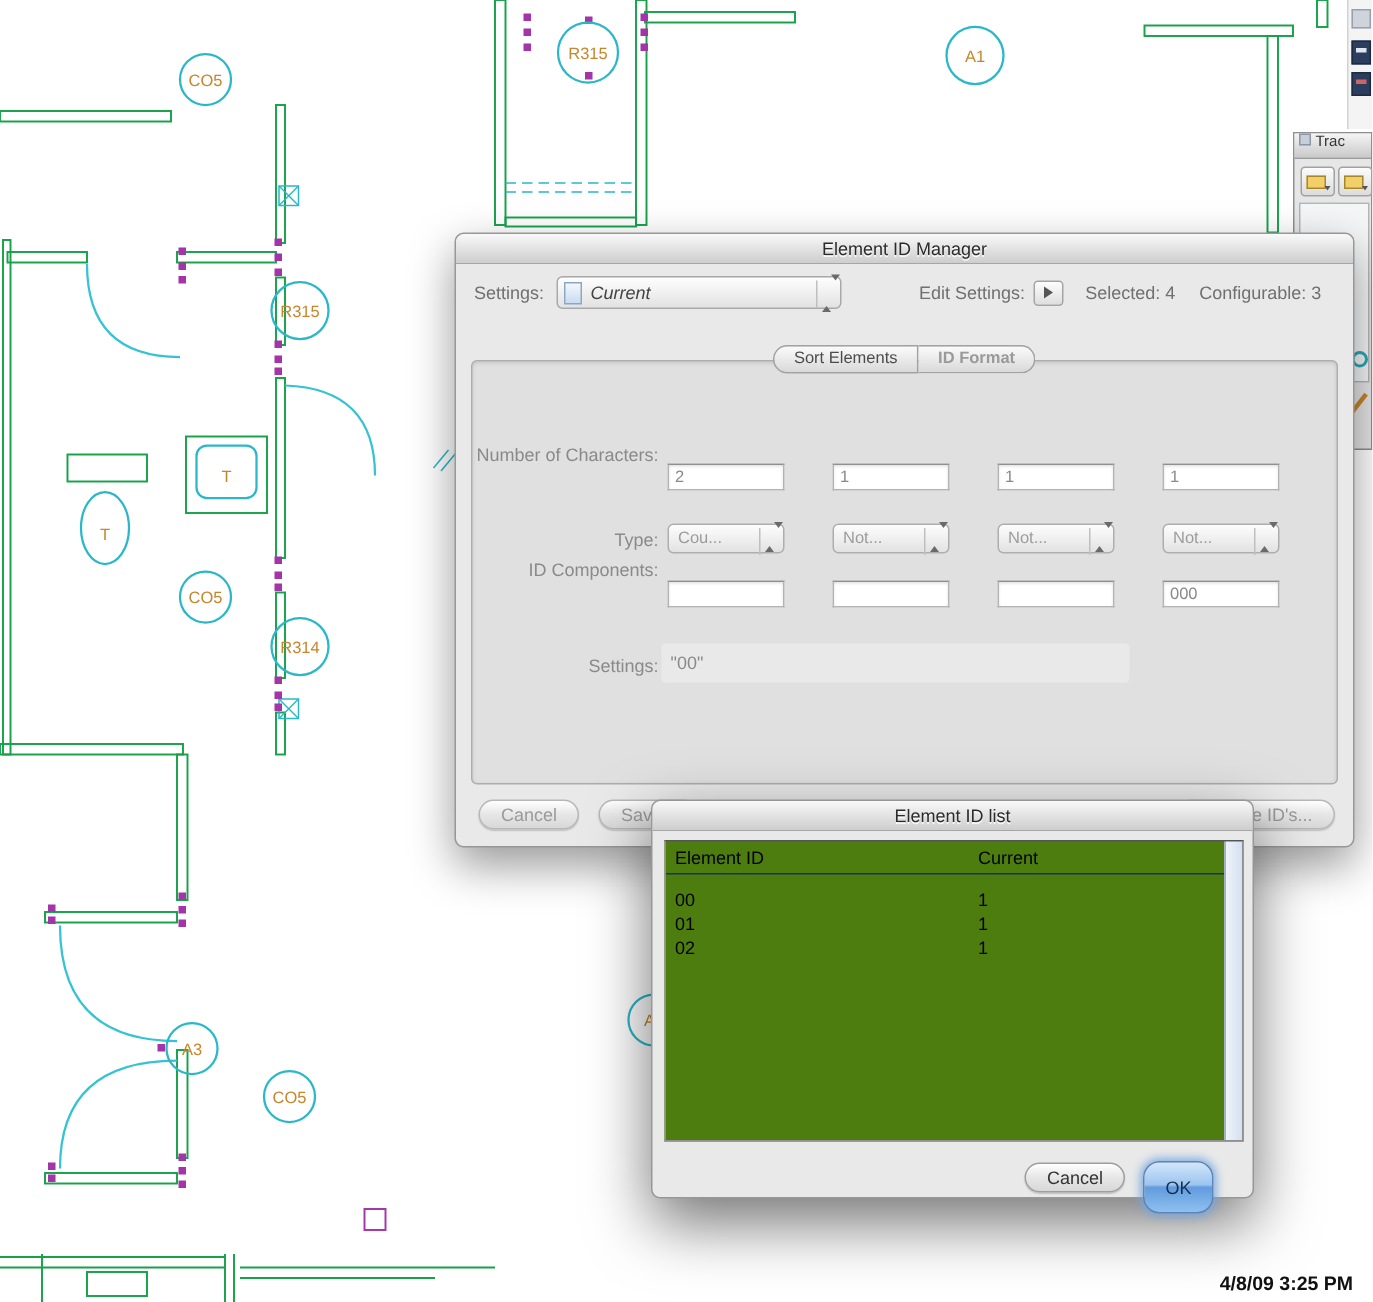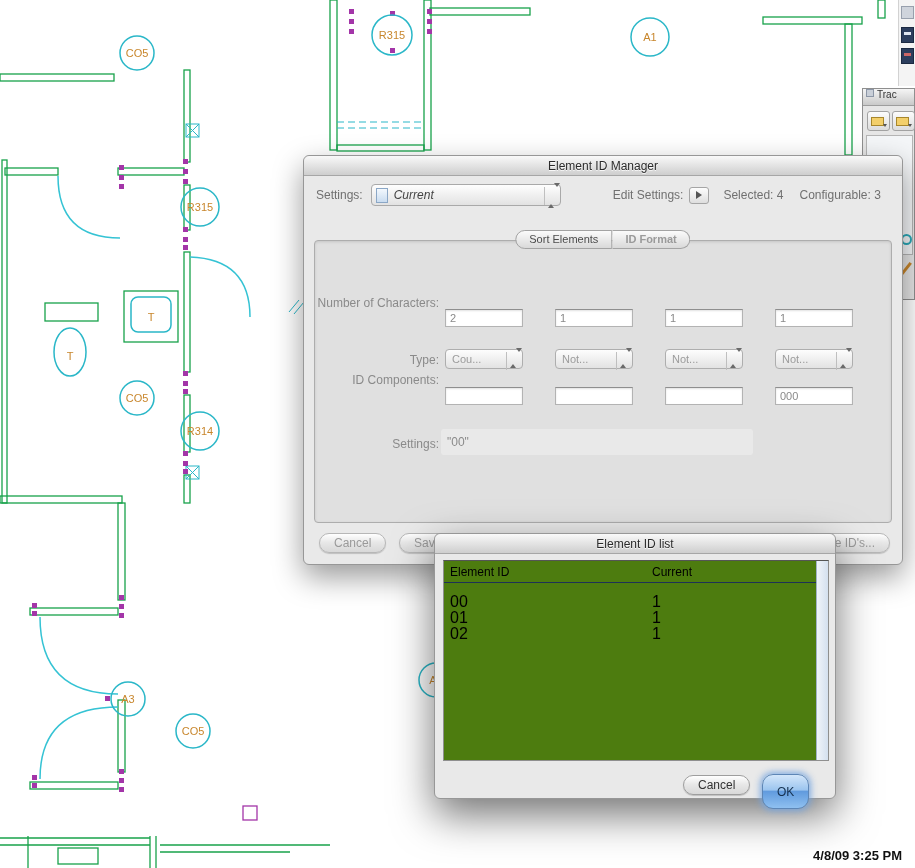--- a/index.html
+++ b/index.html
@@ -52,21 +52,21 @@
   .cap-btn { position:absolute; height:20px; border:1px solid #9e9e9e; border-radius:11px; padding:0 14px;
     background:linear-gradient(#ffffff,#e7e7e7 48%,#d8d8d8); font-family:"Liberation Sans",sans-serif;
     font-size:12px; box-shadow:0 1px 1px rgba(0,0,0,.18); color:#333; }
   .cap-btn.dimb { color:#9a9a9a; border-color:#b7b7b7; }
 
   .listbox { position:absolute; left:8px; top:26px; width:386px; height:201px; background:#4d7c0f;
     border:1px solid #8f8f8f; border-top-color:#555; }
   .list-header { position:absolute; left:0; right:0; top:0; height:22px; border-bottom:1px solid #1d3156; }
   .col-h { position:absolute; top:4px; font-size:12px; color:#000; }
   .list-rows { position:absolute; left:0; top:24px; right:12px; bottom:0; }
-  .list-row { position:absolute; left:0; right:0; height:16px; font-size:16px; color:#000; }
+  .list-row { position:absolute; left:0; right:0; height:16px; font-size:12px; color:#000; }
   .cell-a { position:absolute; left:6px; }
   .cell-b { position:absolute; left:208px; }
   .scroll-track { position:absolute; right:0; top:0; bottom:0; width:12px;
     background:linear-gradient(to right,#f0f4fa,#d4e0ef); border-left:1px solid #a2b2c8; }
   .ok-btn { position:absolute; height:35px; border:1px solid #5d86b6; border-radius:11px; padding:0 14px;
     background:linear-gradient(#d3e6fa,#9cc5ef 45%,#619bde 50%,#8fc0f0); font-size:12px; color:#15304f;
     box-shadow:0 0 6px 2px rgba(115,165,225,.85); }
 
   
   .palette { position:absolute; left:862px; top:88px; width:53px; height:212px; background:#e6e6e6;

